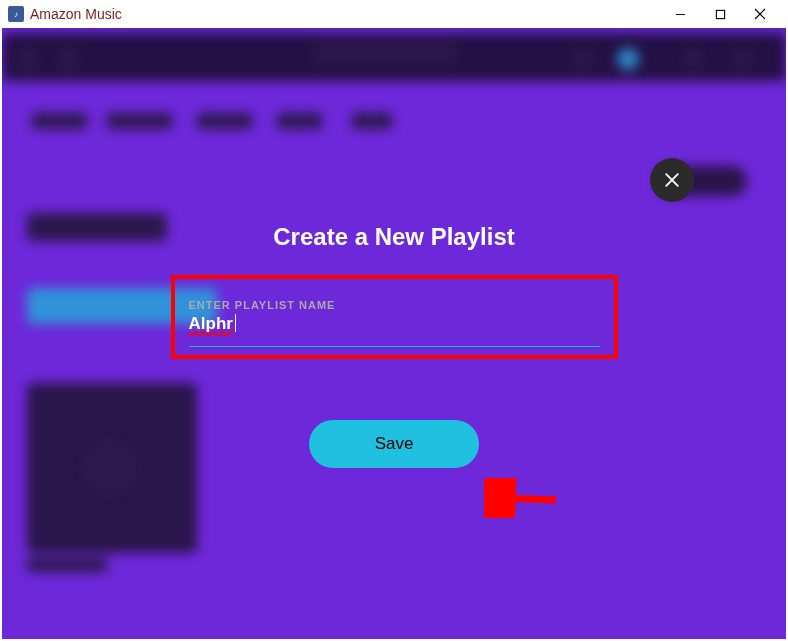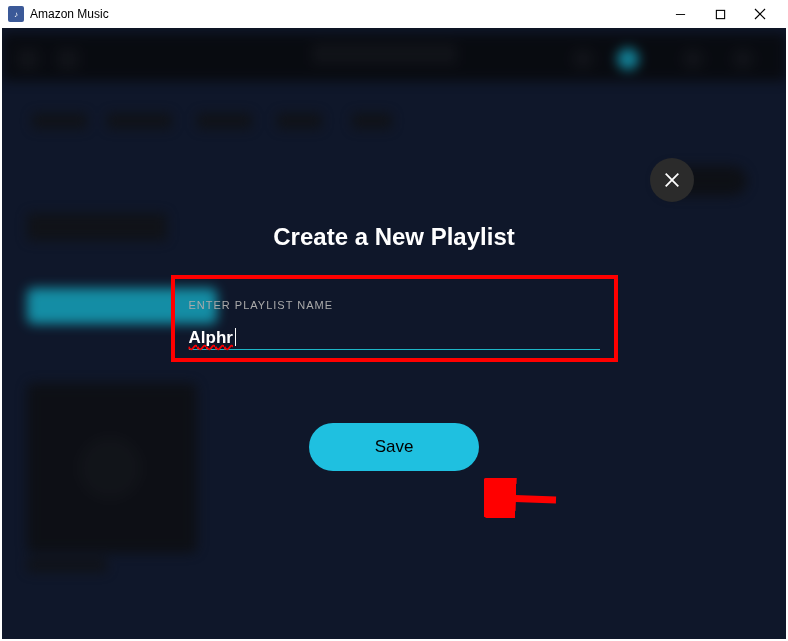--- a/index.html
+++ b/index.html
@@ -1,26 +1,26 @@
 <!DOCTYPE html>
 <html><head>
 <meta charset="utf-8">
 <style>
   * { margin: 0; padding: 0; box-sizing: border-box; font-family: -apple-system, "Segoe UI", Arial, sans-serif; }
   body { width: 788px; height: 641px; background: #fff; overflow: hidden; position: relative; }
 
   
   .titlebar { height: 28px; background: #fff; display: flex; align-items: center; padding: 0 8px; border-bottom: 0; }
   .app-icon { width: 16px; height: 16px; background: #3b5998; margin-right: 6px; display: inline-flex; align-items: center; justify-content: center; font-size: 8px; color: #fff; border-radius: 2px; }
-  .app-title { font-size: 12px; color: #000000; }
+  .app-title { font-size: 14px; color: #7f1d1d; }
   .titlebar-spacer { flex: 1; }
   .win-btn { width: 40px; height: 28px; display: inline-flex; align-items: center; justify-content: center; font-size: 14px; cursor: pointer; }
 
   
-  .app { position: absolute; top: 28px; left: 2px; right: 2px; bottom: 2px; background: #0f172a; overflow: hidden; }
+  .app { position: absolute; top: 28px; left: 2px; right: 2px; bottom: 2px; background: #6d28d9; overflow: hidden; }
 
   
   .bg-blur { position: absolute; inset: 0; filter: blur(6px); opacity: 0.7; pointer-events: none; }
   .bg-bar { position: absolute; background: #0a0a0a; border-radius: 4px; }
   .bg-header { top: 5px; left: 0; right: 0; height: 48px; background: #060606; }
   .bg-logo { top: 15px; left: 310px; width: 145px; height: 22px; background: #111; border-radius: 4px; }
   .bg-tab { top: 85px; height: 16px; background: #111; border-radius: 3px; }
   .bg-title { top: 185px; left: 25px; width: 140px; height: 28px; background: #111; border-radius: 4px; }
   .bg-teal-pill { top: 260px; left: 25px; width: 190px; height: 36px; background: #17c0d9; border-radius: 6px; }
   .bg-card { top: 355px; left: 25px; width: 170px; height: 170px; background: #0d0d0d; border-radius: 6px; }
@@ -32,23 +32,23 @@
   
   .modal { position: absolute; inset: 0; display: flex; align-items: flex-start; justify-content: center; padding-top: 130px; }
   .modal-inner { width: 500px; position: relative; text-align: center; }
   .close-btn { position: absolute; top: 0; right: -50px; width: 44px; height: 44px; border-radius: 50%; background: #2b2b2b; display: flex; align-items: center; justify-content: center; cursor: pointer; }
   .close-btn svg { width: 18px; height: 18px; }
 
   .modal-title { color: #fff; font-size: 24px; font-weight: 700; margin-top: 65px; margin-bottom: 30px; }
 
   .input-area { position: relative; margin: 0 auto 55px; width: 435px; text-align: left; padding: 18px 12px 6px; }
   .highlight-box { position: absolute; inset: -6px -6px -6px -6px; border: 4px solid #f00; pointer-events: none; }
-  .field-label { color: #aaa; font-size: 11px; font-weight: 400; letter-spacing: 1px; margin-bottom: 14px; }
+  .field-label { color: #aaa; font-size: 11px; font-weight: 700; letter-spacing: 1px; }
   .spellcheck { text-decoration: underline wavy red; text-decoration-skip-ink: none; }
-  .input-display { color: #fff; font-size: 17px; font-weight: 600; border-bottom: 1px solid #1db6c6; padding-bottom: 1px; }
+  .input-display { color: #fff; font-size: 17px; font-weight: 600; border-bottom: 1px solid #1db6c6; padding-bottom: 12px; }
   .caret { display: inline-block; width: 1px; height: 18px; background: #fff; margin-left: 2px; transform: translateY(3px); }
 
   .save-btn { display: inline-flex; align-items: center; justify-content: center; width: 170px; height: 48px; border-radius: 28px; background: #1fc0e0; color: #000; font-size: 17px; font-weight: 500; cursor: pointer; border: none; margin-top: 12px; }
 
   .arrow { position: absolute; left: 482px; top: 450px; pointer-events: none; }
   .arrow svg { width: 80px; height: 40px; }
 </style>
 </head>
 <body>
 

